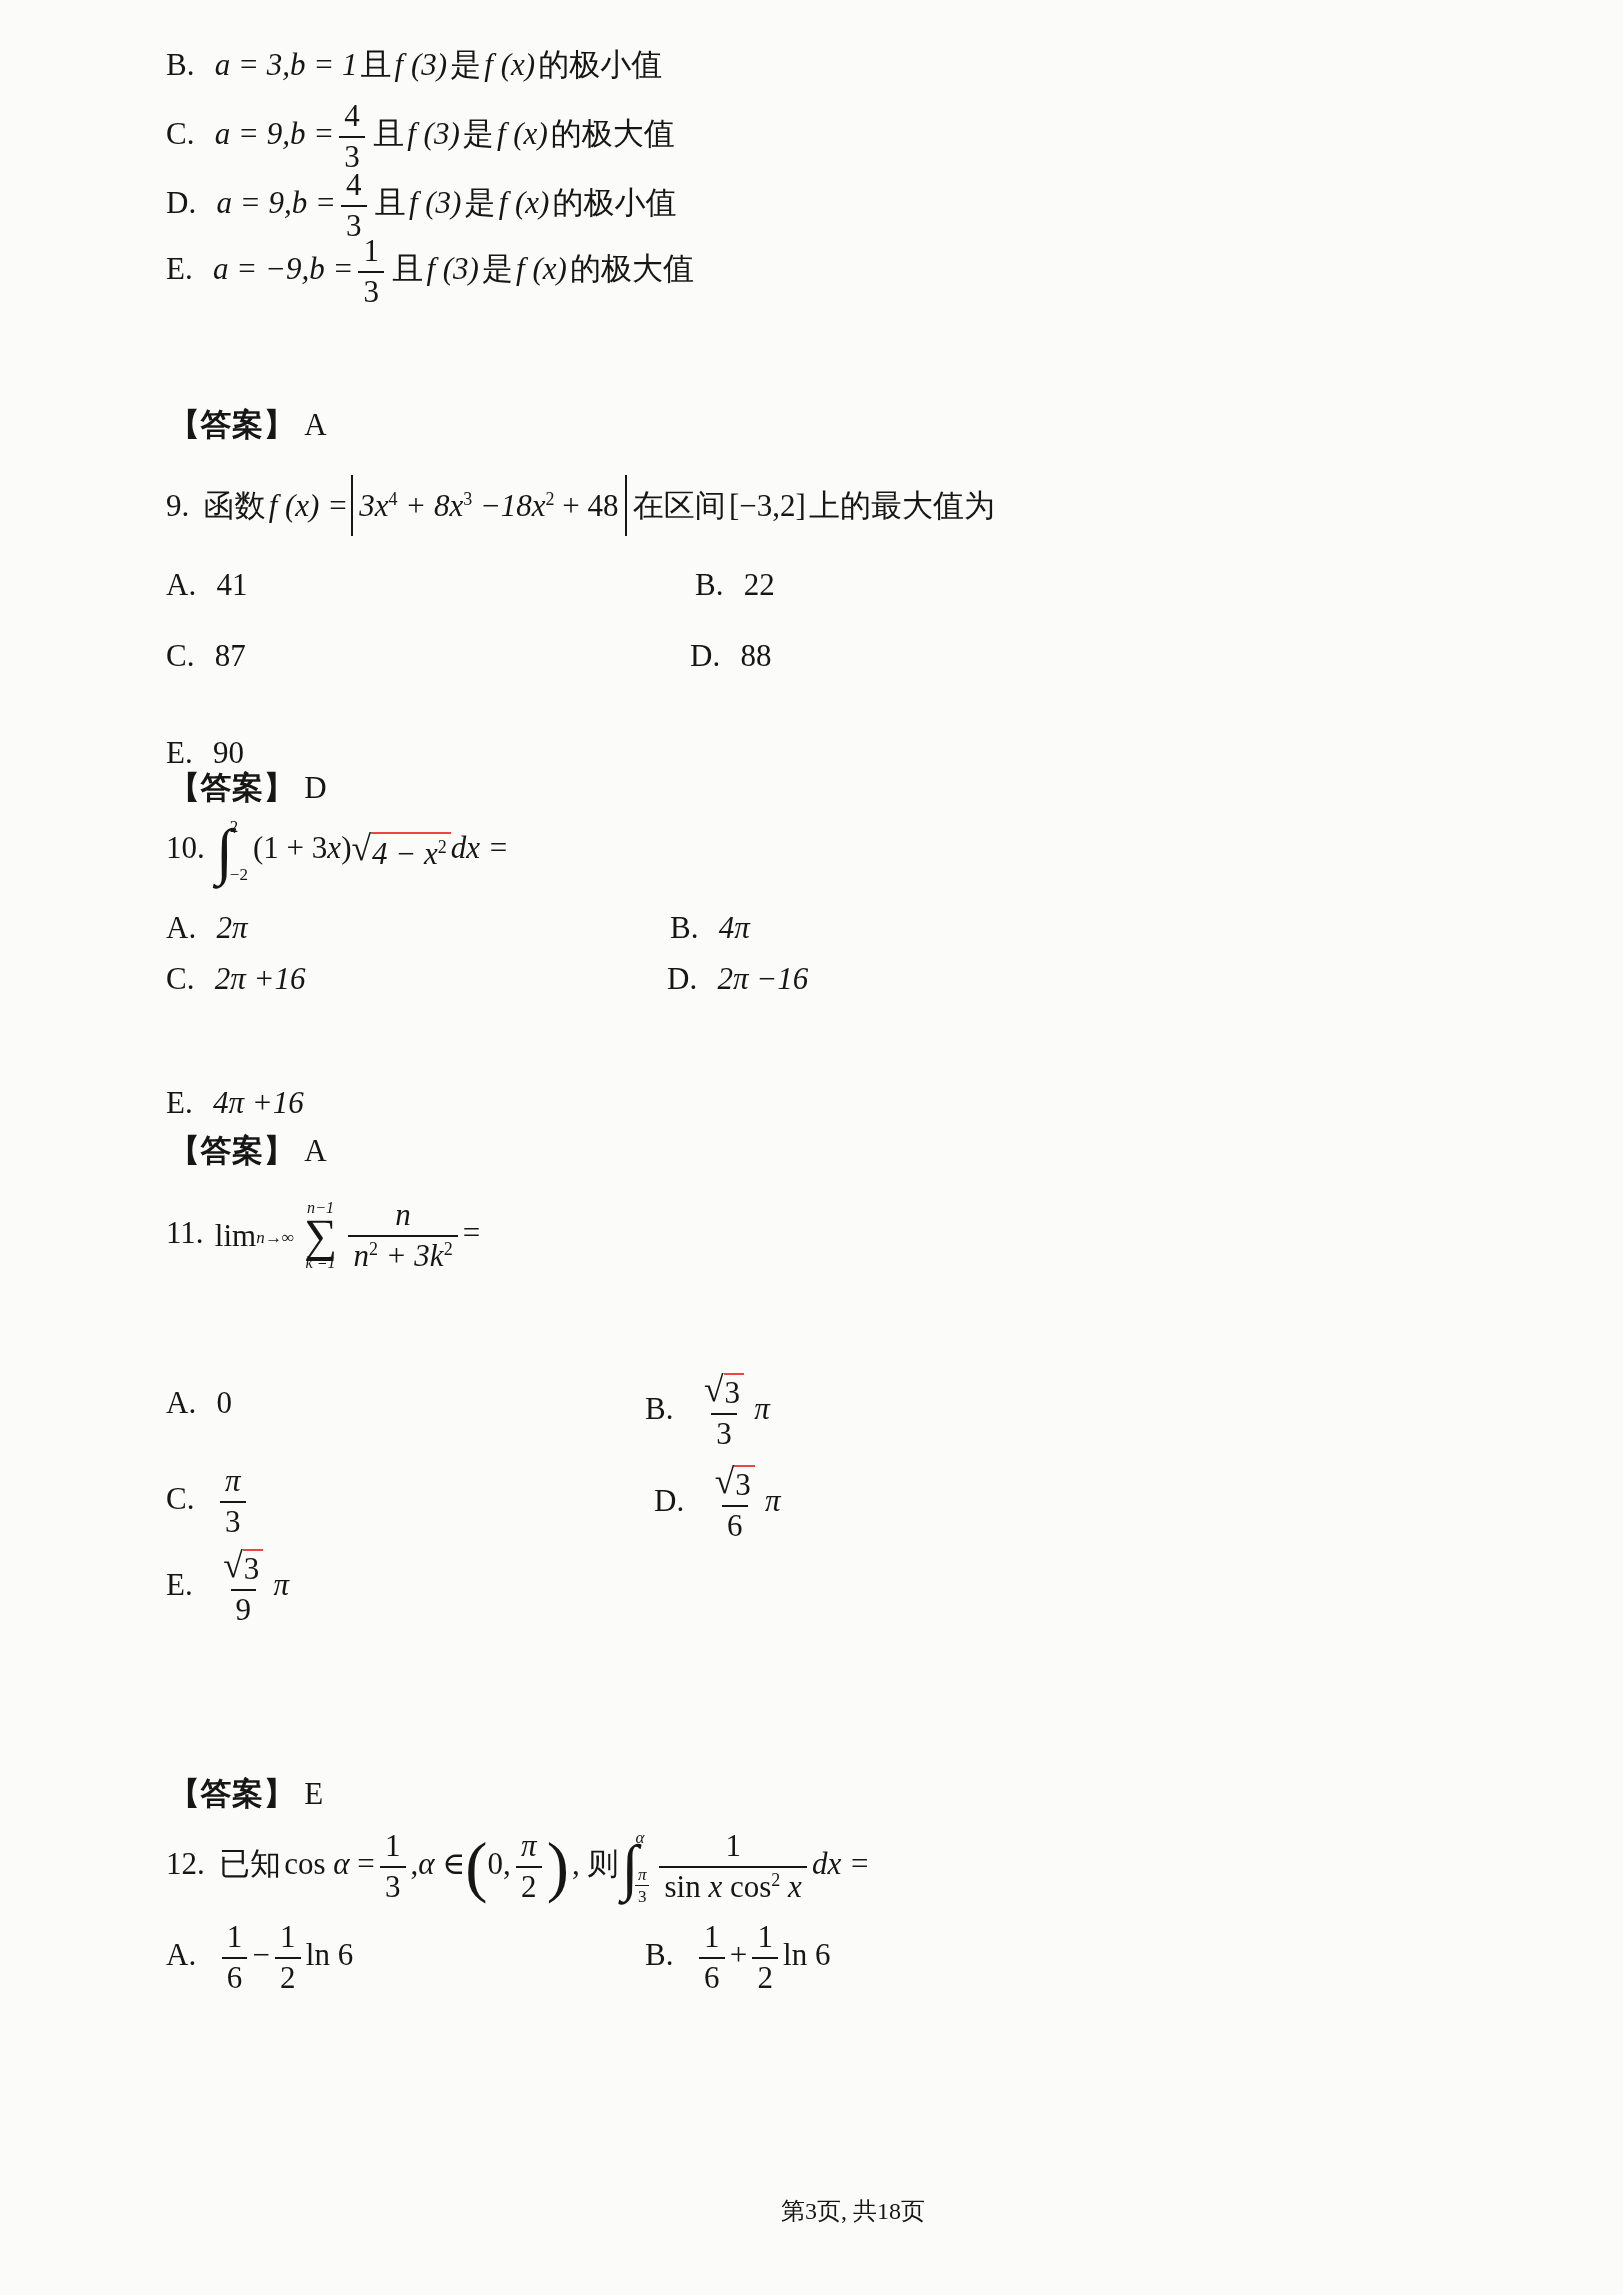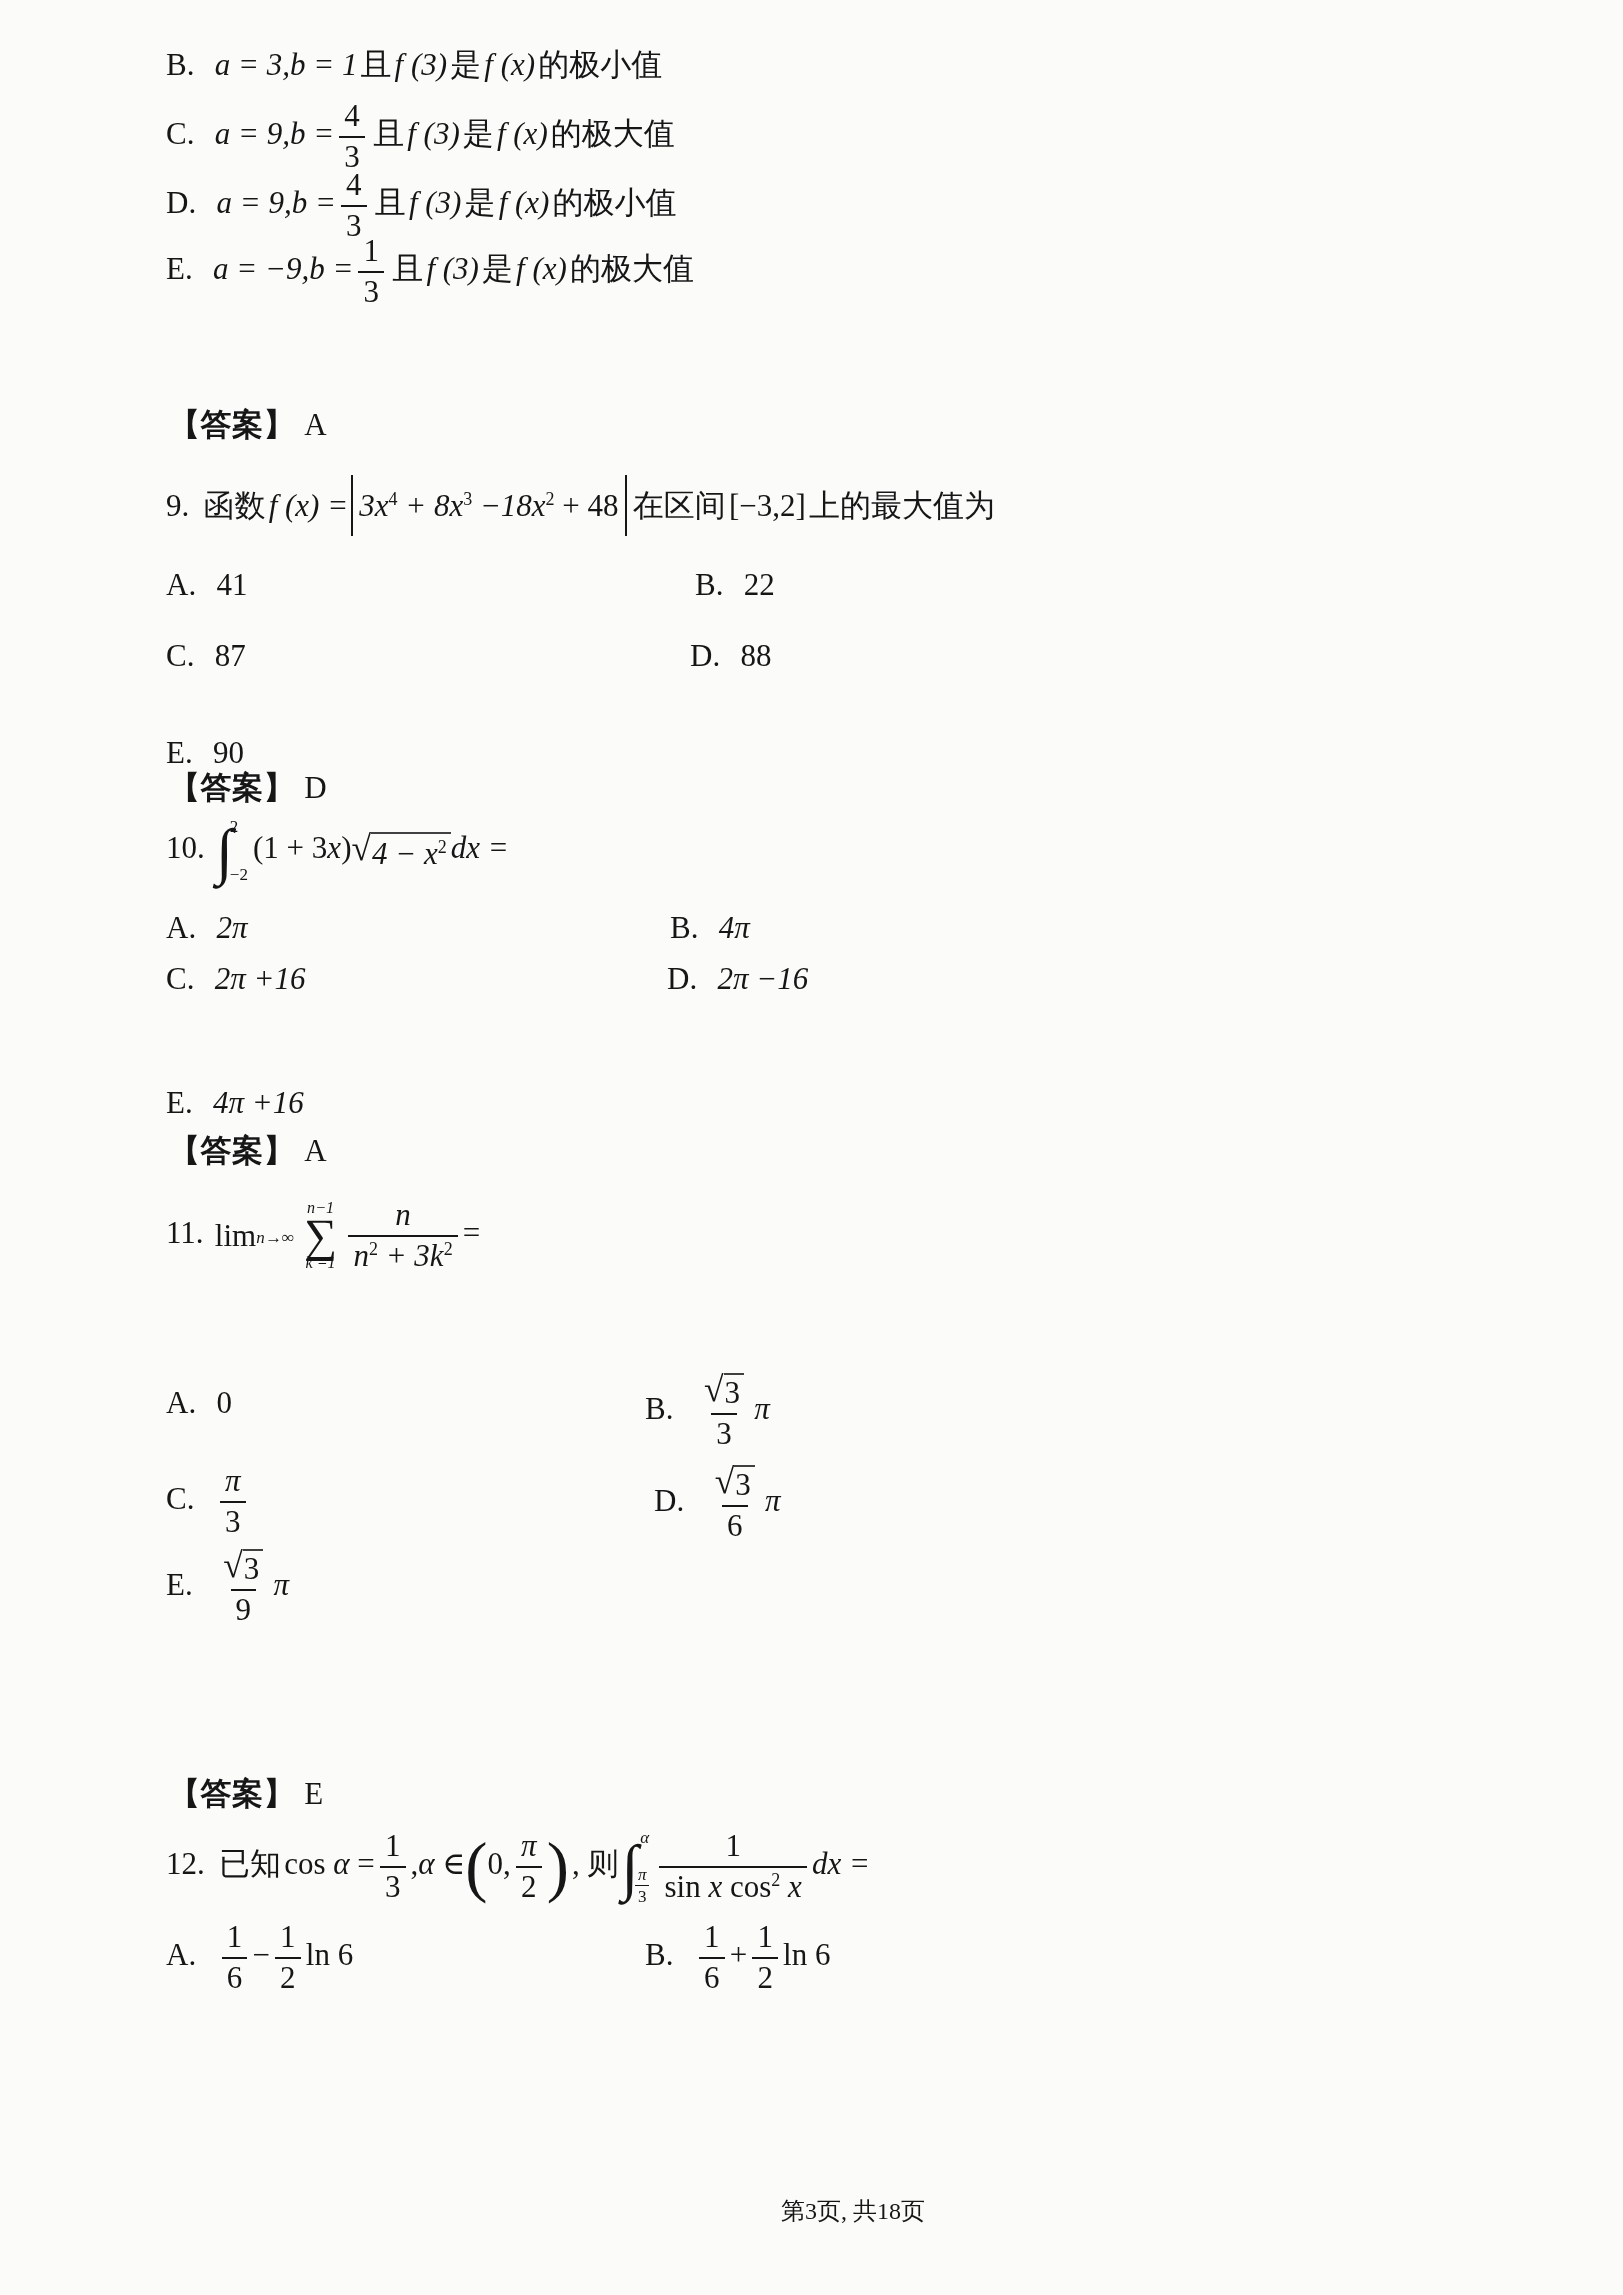--- a/index.html
+++ b/index.html
@@ -8,21 +8,21 @@
     width:1623px;height:2295px;
     background:#fbfbf9;
     font-family:"Liberation Serif","DejaVu Serif",serif;
     font-size:31px;color:#161616;
     overflow:hidden;
   }
   .line{position:absolute;white-space:nowrap;line-height:1.15;}
   .lbl{display:inline-block;margin-right:20.4px;}
   .num{display:inline-block;margin-right:11.2px;}
   .cjk{margin:0 3.1px;}
-  .it{font-style:italic;text-align:right;}
+  .it{font-style:italic;}
   .sup{font-size:58%;position:relative;top:-0.6em;line-height:0;}
   
   .frac{display:inline-flex;flex-direction:column;align-items:center;vertical-align:middle;line-height:1.05;margin:0 5.1px;text-align:center;}
   .fn{display:block;padding:0 5.1px 3.1px;}
   .fd{display:block;border-top:2px solid #161616;padding:3.1px 5.1px 0;}
   
   .abs{border-left:2.6px solid #161616;border-right:2.6px solid #161616;padding:13.3px 6.1px;margin:0 3.1px;}
   
   .intg{display:inline-flex;align-items:center;vertical-align:middle;margin-right:5.1px;}
   .isym{font-size:200%;line-height:1;}
@@ -31,21 +31,21 @@
   
   .sum{display:inline-flex;flex-direction:column;align-items:center;vertical-align:middle;line-height:1;margin:0 6.1px;}
   .sum .slim{font-size:52%;}
   .sum .ssym{font-size:150%;line-height:.85;}
   
   .limop{display:inline-flex;flex-direction:row;align-items:center;vertical-align:middle;line-height:1;margin-right:4.1px;}
   .limop .b{font-size:55%;margin-top:3.1px;}
   
   .rt{display:inline-flex;align-items:flex-start;}
   .rt-sym{font-size:115%;line-height:.8;transform:translateY(2px);}
-  .rt-rad{border-top:2px solid #404040;padding:2px 4.1px 0 1px;}
+  .rt-rad{border-top:2px solid #ef4444;padding:2px 4.1px 0 1px;}
   
   .sfrac{display:inline-flex;flex-direction:column;align-items:center;line-height:1;}
   .sfn{padding:0 2.6px 2px;}
   .sfd{border-top:1.5px solid #161616;padding:2px 2.6px 0;}
   
   .bp2{font-size:215%;line-height:0;vertical-align:middle;font-weight:300;}
   
   .tag{font-weight:700;letter-spacing:0.5px;}
   .ansv{margin-left:9.2px;}
   .footer{text-align:right;font-size:24px;}

